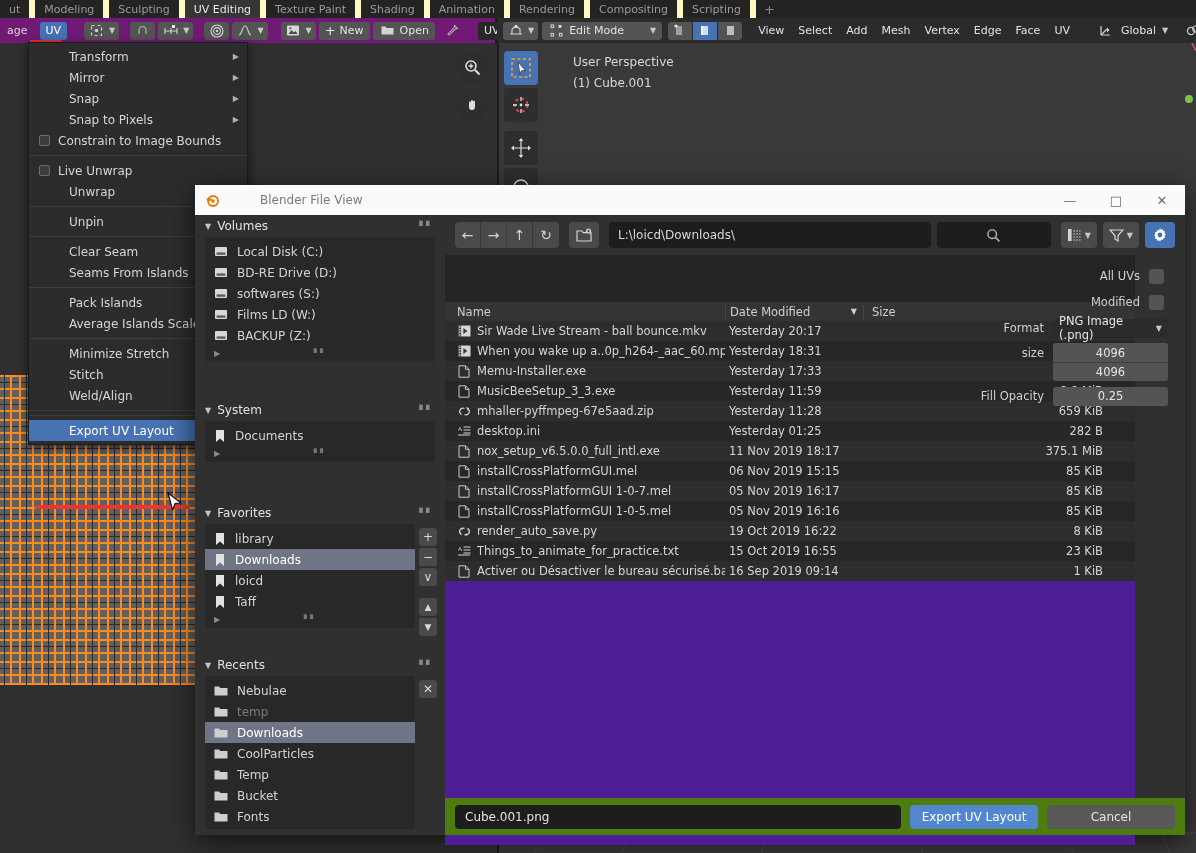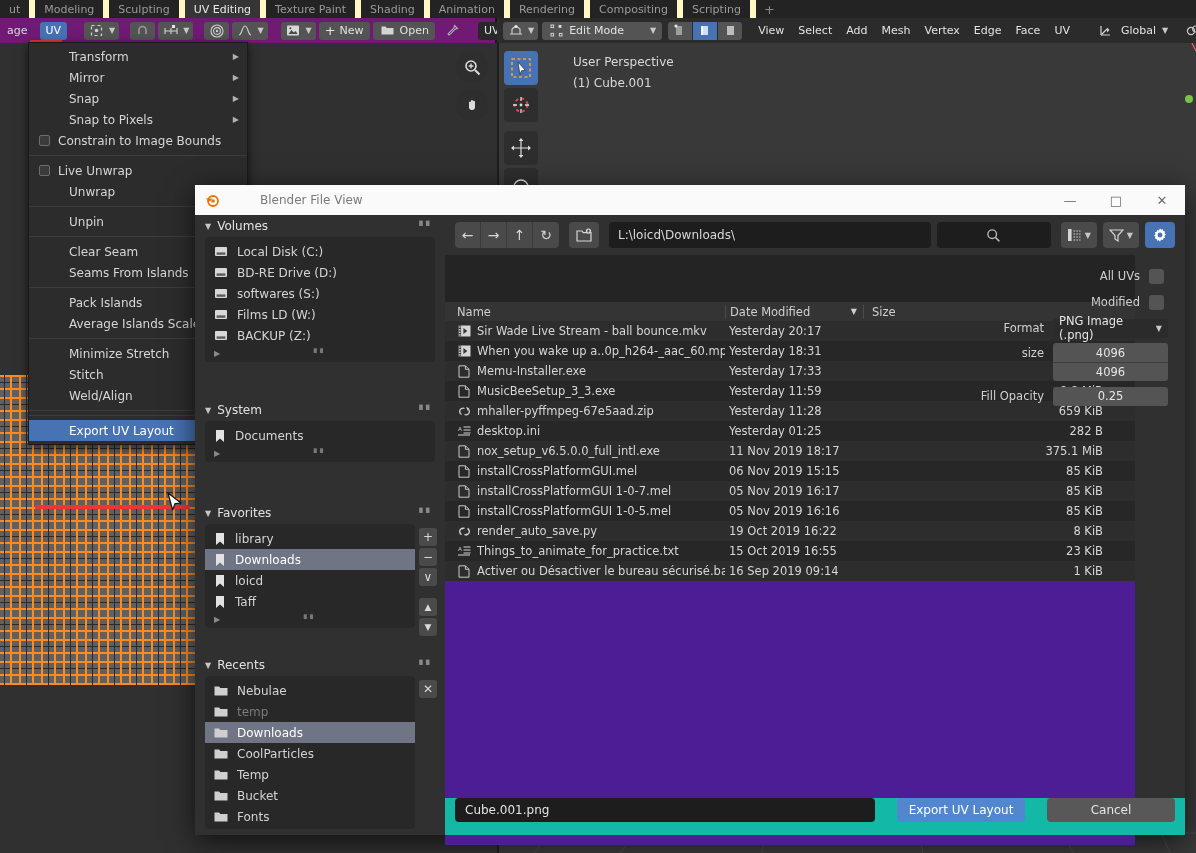--- a/index.html
+++ b/index.html
@@ -243,21 +243,21 @@
   .sb-footer .grip2 { position: absolute; left: 50%; transform: translateX(-50%); color: #777; }
   .side-btns { position: absolute; display: flex; flex-direction: column; gap: 2px; }
   .side-btn {
     width: 18px; height: 18px; background: #4a4a4a; border-radius: 3px;
     display: flex; align-items: center; justify-content: center; color: #d9d9d9; font-size: 12px;
   }
 
   
   .fbottom {
     position: absolute; left: 250px; top: 583px; width: 740px; height: 37px;
-    background: #14b8a6; display: flex; align-items: flex-start; gap: 22px; padding: 0 10px;
+    background: #4d7c0f; display: flex; align-items: center; gap: 9px; padding: 0 10px;
   }
   .fname-field {
     flex: 1; height: 24px; background: #1d1d1d; border-radius: 4px;
     display: flex; align-items: center; padding: 0 10px; color: #e4e4e4; font-size: 12px;
   }
   .big-btn {
     width: 128px; height: 24px; border-radius: 4px; display: flex;
     align-items: center; justify-content: center; font-size: 12px;
   }
   .big-btn.primary { background: #5287cf; color: #fff; }

